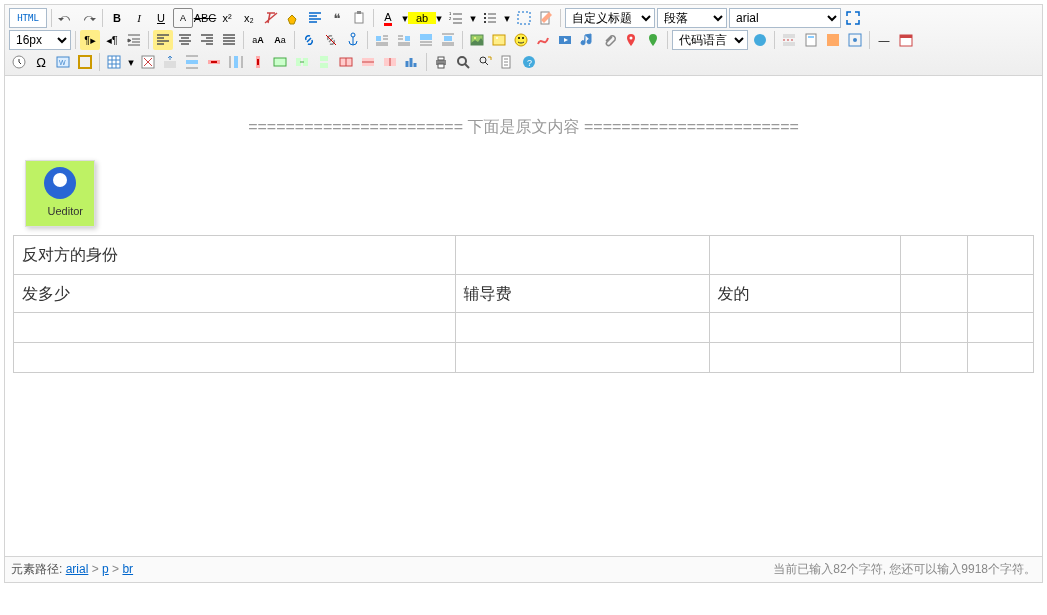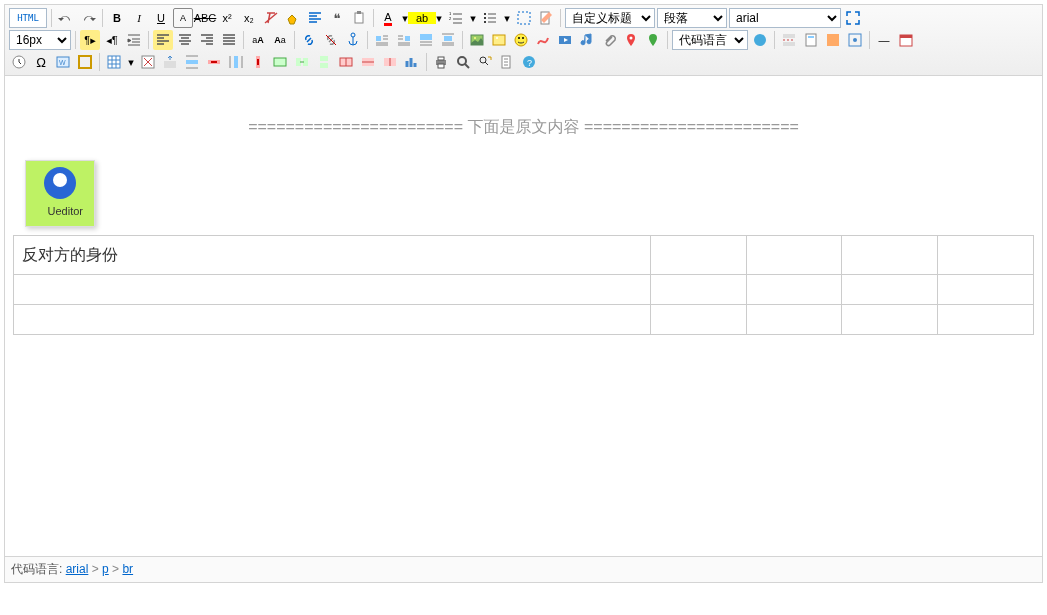--- a/index.html
+++ b/index.html
@@ -453,36 +453,44 @@
 <table class="ct">
 <tbody>
           <tr>
             <td>反对方的身份</td>
             <td></td>
             <td></td>
             <td></td>
             <td></td>
           </tr>
 <tr>
+            <td>发多少</td>
+            <td>辅导费</td>
+            <td>发的</td>
+            <td></td>
+            <td></td>
+          </tr>
+<tr>
             <td></td>
             <td></td>
             <td></td>
             <td></td>
             <td></td>
           </tr>
 <tr>
             <td></td>
             <td></td>
             <td></td>
             <td></td>
             <td></td>
           </tr>
 </tbody>
       </table>
 </div>
 
 <div class="status">
 <span>
-<span>代码语言: </span><a href="#">arial</a><span class="grey"> &gt; </span><a href="#">p</a><span class="grey"> &gt; </span><a href="#">br</a>
+<span>元素路径: </span><a href="#">arial</a><span class="grey"> &gt; </span><a href="#">p</a><span class="grey"> &gt; </span><a href="#">br</a>
 </span>
+<span class="grey">当前已输入82个字符, 您还可以输入9918个字符。</span>
 </div>
 
 </div>
 
 </body></html>

